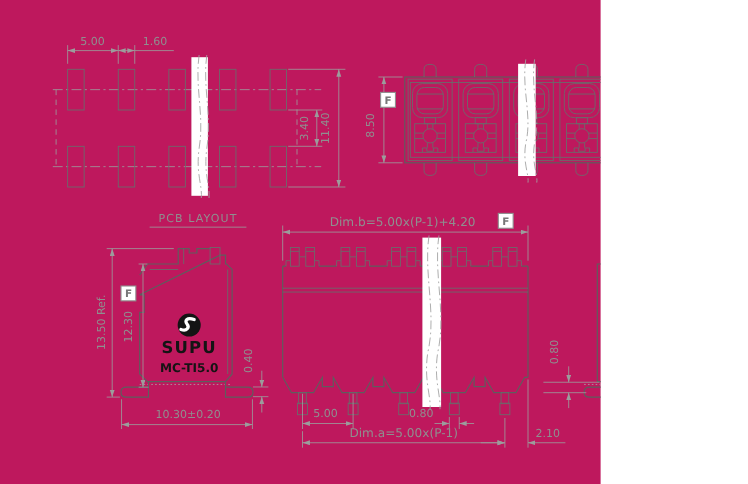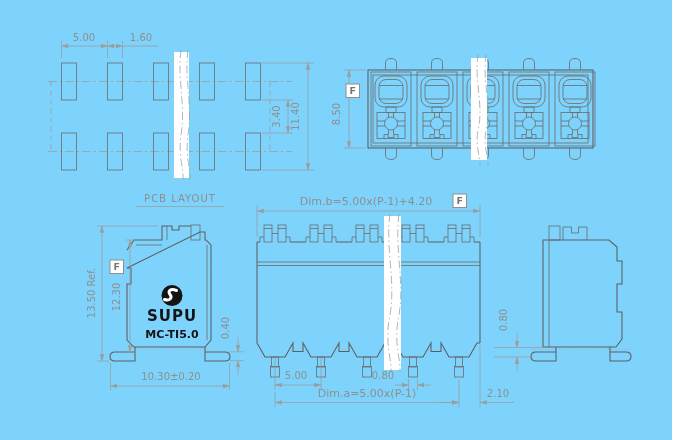--- a/index.html
+++ b/index.html
@@ -1,16 +1,16 @@
 <!DOCTYPE html>
 <html><head>
 <meta charset="utf-8">
 <style>
   html,body{margin:0;padding:0;background:#fff;}
-  .sheet{position:relative;width:672px;height:440px;background:#7dd3fc;overflow:hidden;
+  .sheet{position:relative;width:546px;height:440px;background:#be185d;overflow:hidden;
          font-family:"DejaVu Sans", sans-serif;}
   svg{display:block}
   
   .ln {stroke:#5e5e5e;fill:none;stroke-width:1.05;}
   .ln2{stroke:#6b6b6b;fill:none;stroke-width:0.8;}
   .dl {stroke:#9c9c9c;fill:none;stroke-width:0.75;}
   .ctr{stroke:#9c9c9c;fill:none;stroke-width:0.75;stroke-dasharray:9 3 2 3;}
   .dsh{stroke:#9c9c9c;fill:none;stroke-width:0.75;stroke-dasharray:5 4;}
   .dot{stroke:#aaaaaa;fill:none;stroke-width:0.7;stroke-dasharray:1.5 2;}
   .brk{stroke:#a2a2a2;fill:none;stroke-width:0.8;stroke-dasharray:8 3 1.5 3;}

